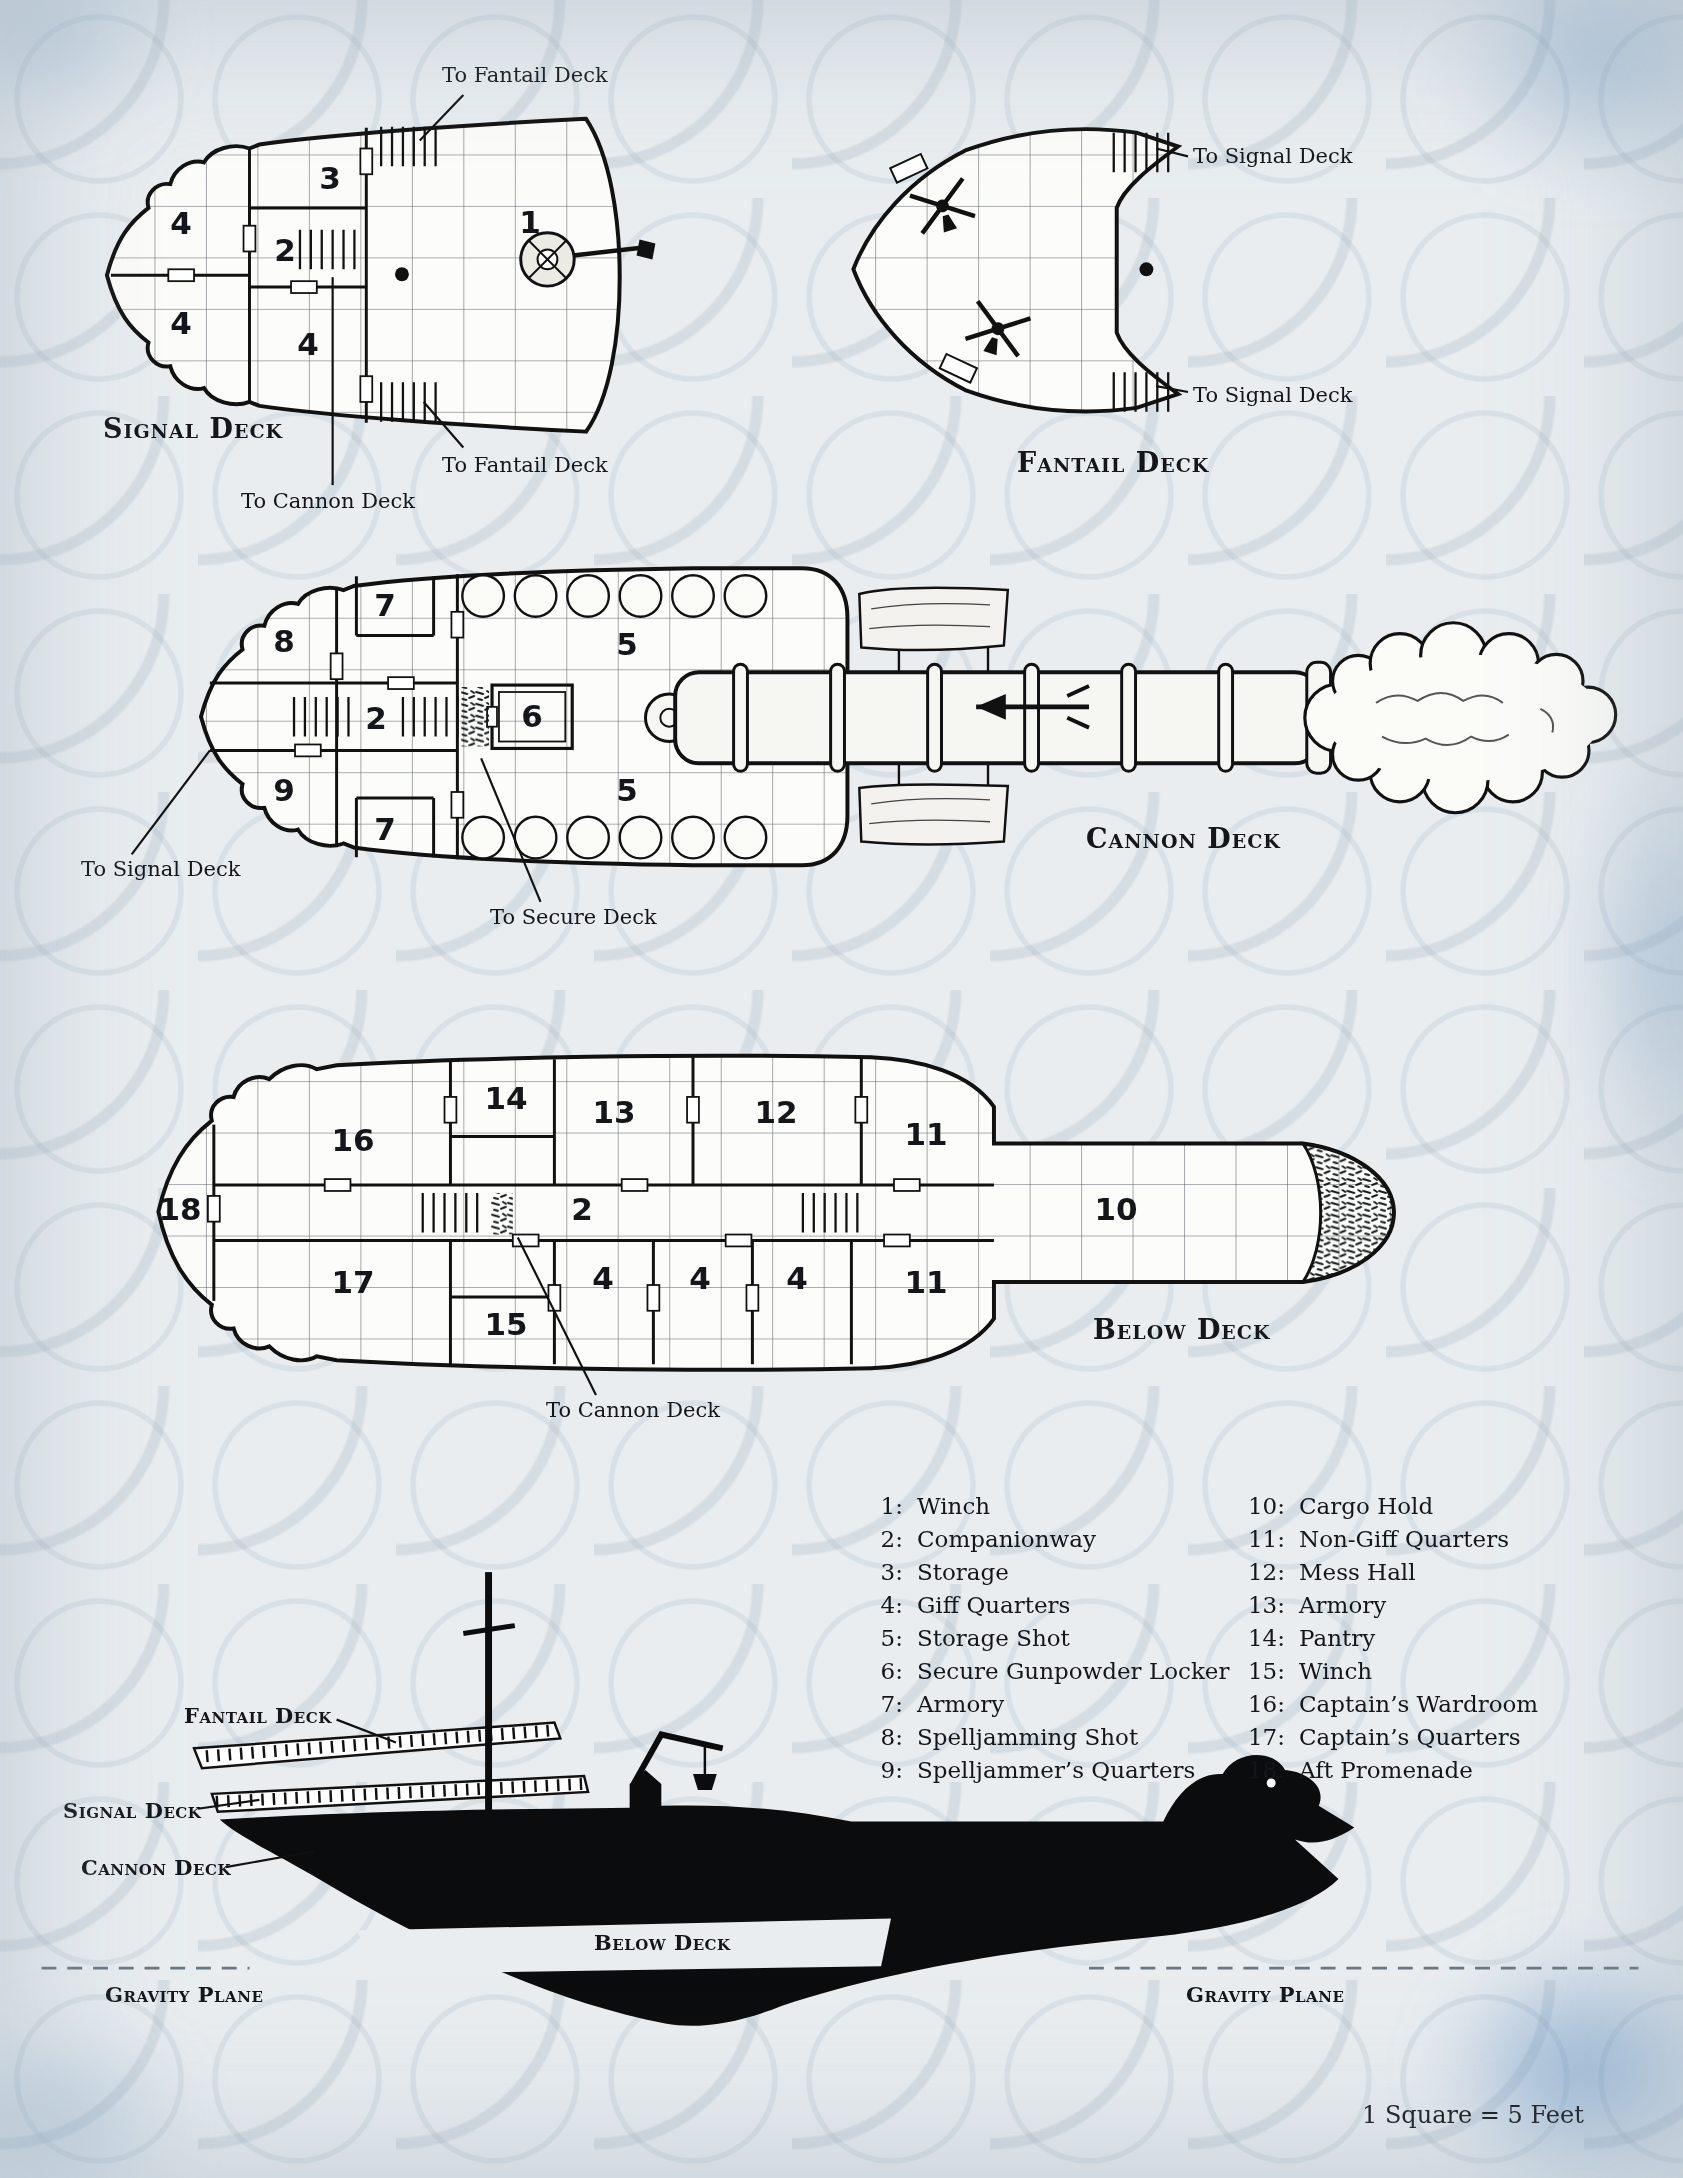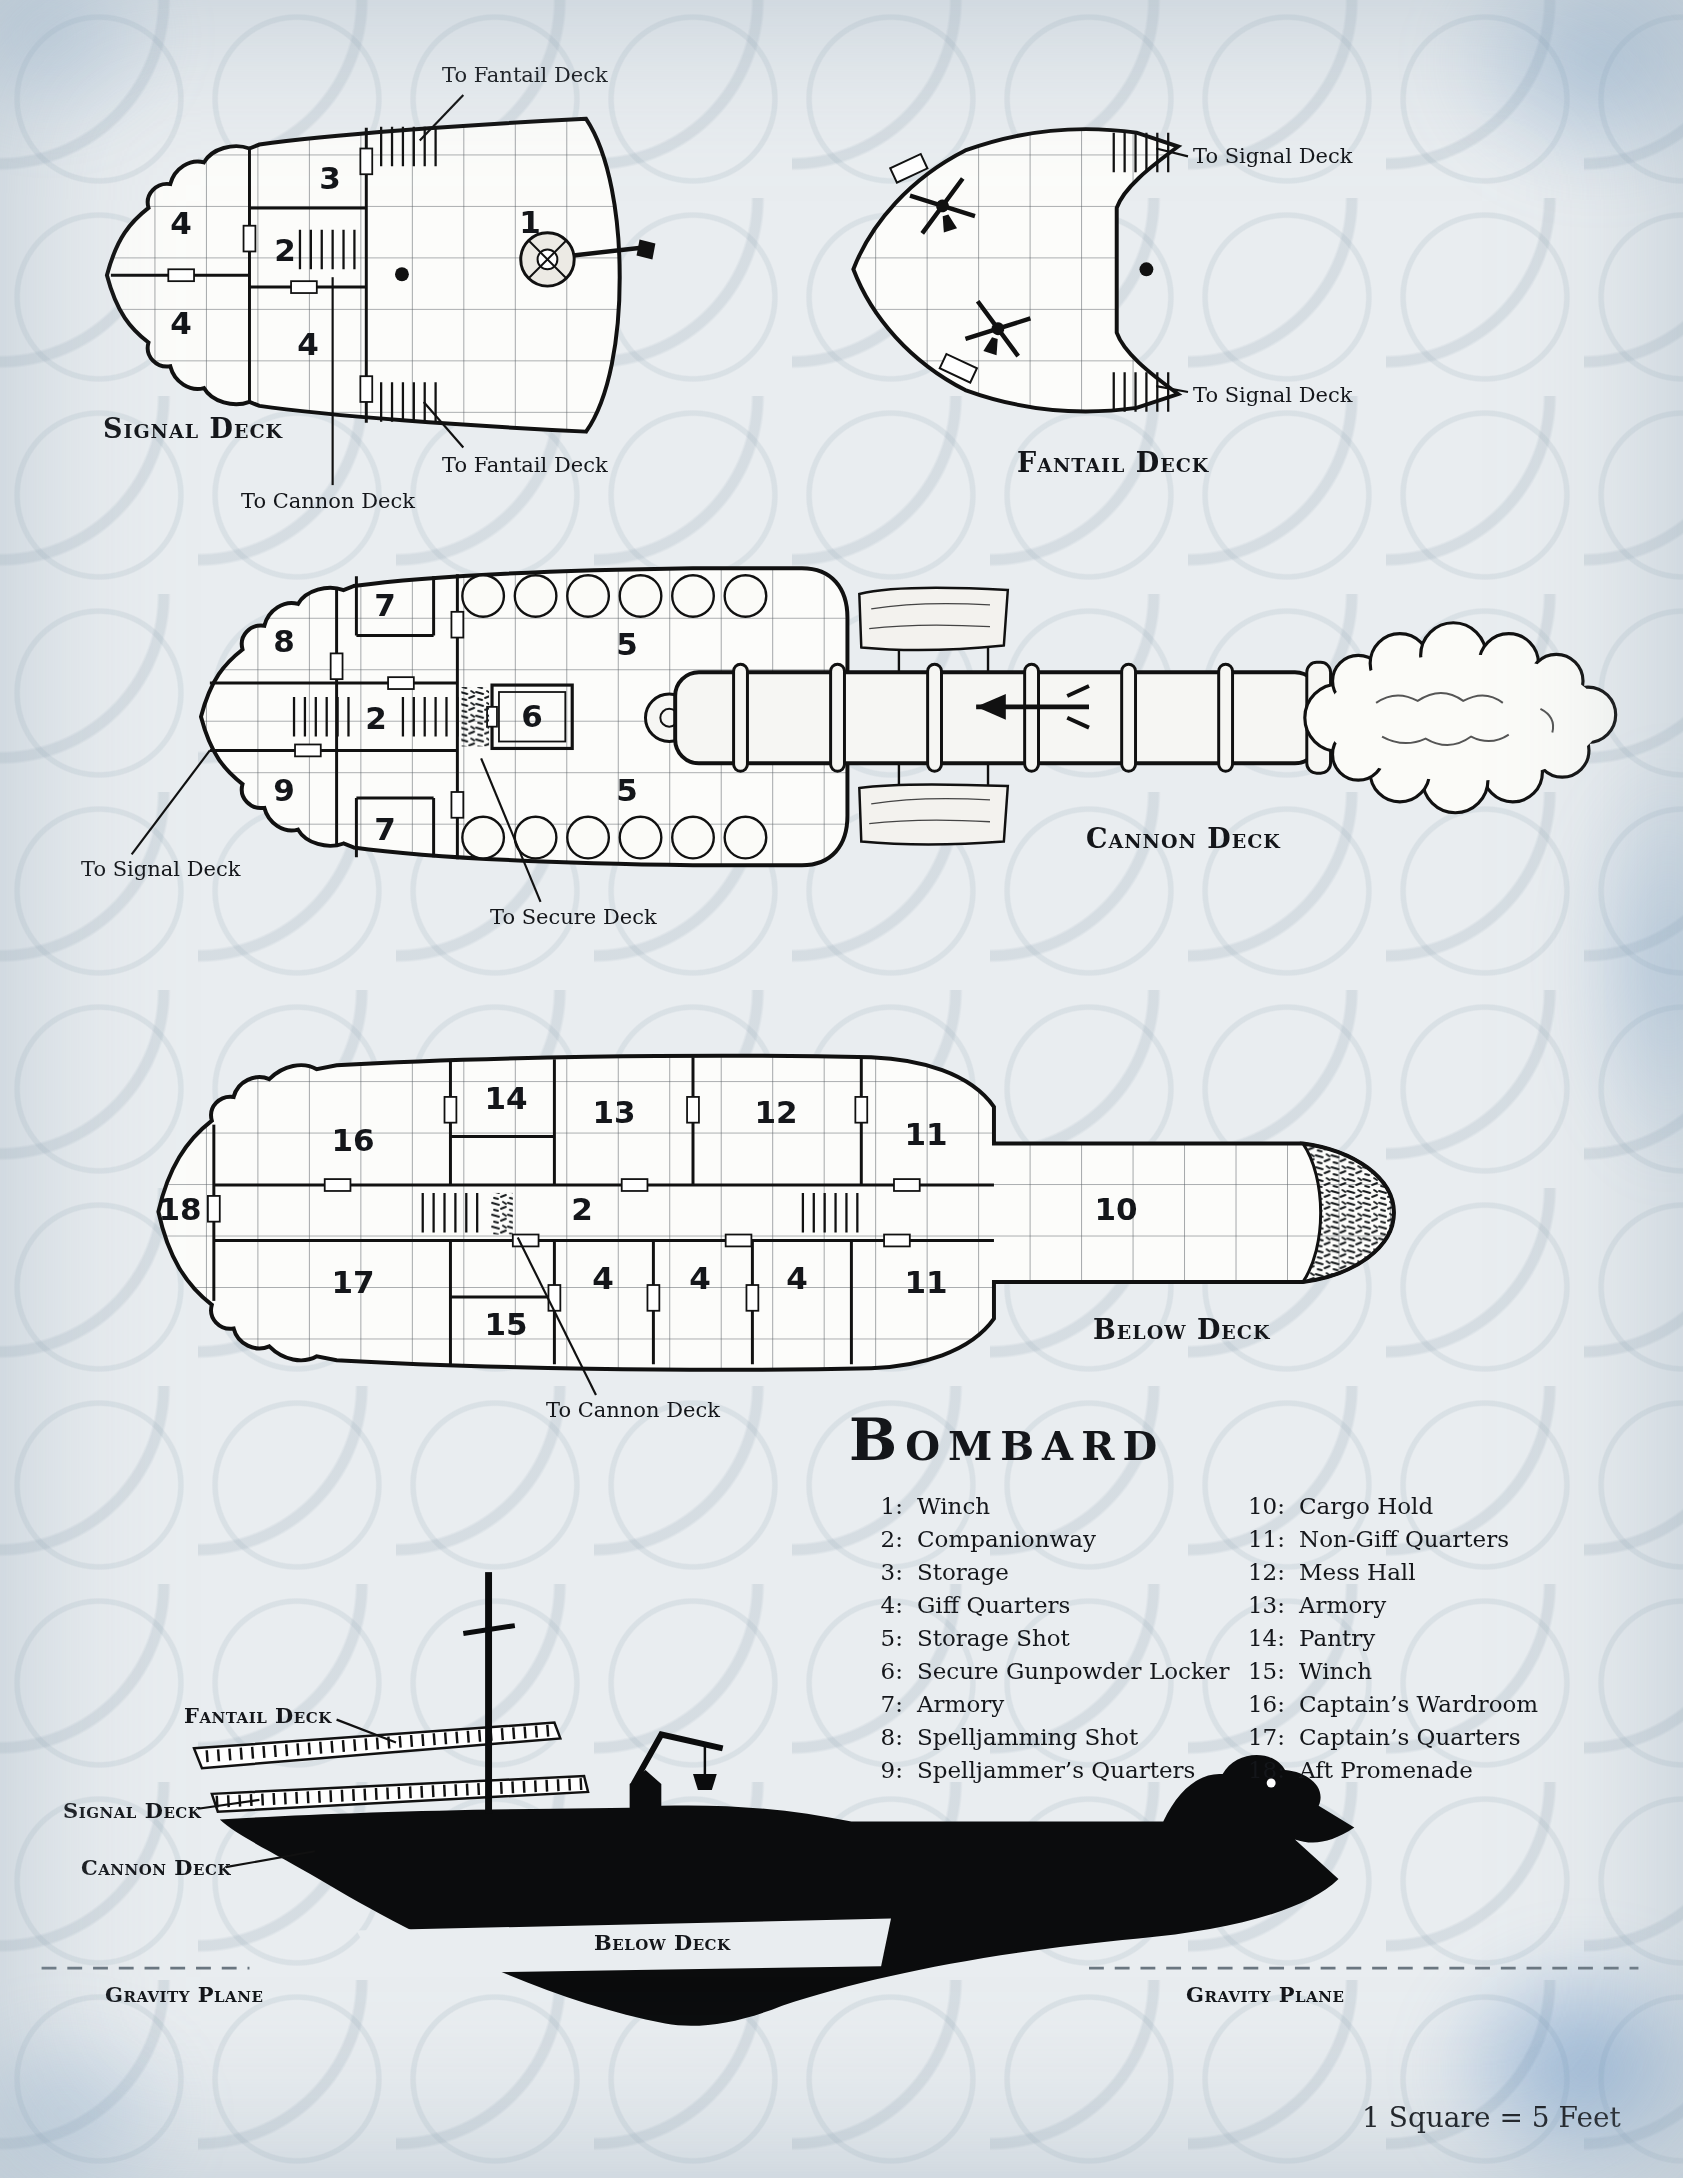--- a/index.html
+++ b/index.html
@@ -23,21 +23,21 @@
   .lbl{position:absolute;white-space:nowrap}
   .deck-label{font-weight:700;font-variant:small-caps;letter-spacing:1px;font-size:27px}
   .anno{font-size:21px}
   .room-num{position:absolute;transform:translate(-50%,-50%);
     font-family:"DejaVu Sans",sans-serif;font-weight:bold;font-size:31px}
   .title{font-weight:700;font-variant:small-caps;font-size:57px;letter-spacing:8px}
   .leg-col{position:absolute;display:flex;flex-direction:column}
   .leg-row{display:flex;font-size:23px;line-height:33px}
   .leg-num{width:46px;text-align:right;margin-right:14px}
   .side-label{font-weight:700;font-variant:small-caps;font-size:21px;letter-spacing:0.5px}
-  .scale-note{font-size:28px}
+  .scale-note{font-size:24px}
 </style>
 </head>
 <body>
 
 <div class="page">
 
   <div class="scales"></div>
   <div class="wash w-tl"></div>
   <div class="wash w-tr"></div>
   <div class="wash w-rm"></div>
@@ -360,21 +360,20 @@
   <div class="room-num" style="left:180px;top:1209px">18</div>
   <div class="room-num" style="left:582px;top:1209px">2</div>
   <div class="room-num" style="left:1116px;top:1209px">10</div>
   <div class="room-num" style="left:353px;top:1282px">17</div>
   <div class="room-num" style="left:506px;top:1324px">15</div>
   <div class="room-num" style="left:603px;top:1278px">4</div>
   <div class="room-num" style="left:700px;top:1278px">4</div>
   <div class="room-num" style="left:797px;top:1278px">4</div>
   <div class="room-num" style="left:926px;top:1282px">11</div>
 
-  <div class="lbl title" style="left:849px;top:1406px">Bombard</div>
   <div class="leg-col" style="left:857px;top:1490px">
     <div class="leg-row">
         <span class="leg-num">1:</span>
         <span>Winch</span>
       </div>
     <div class="leg-row">
         <span class="leg-num">2:</span>
         <span>Companionway</span>
       </div>
     <div class="leg-row">

